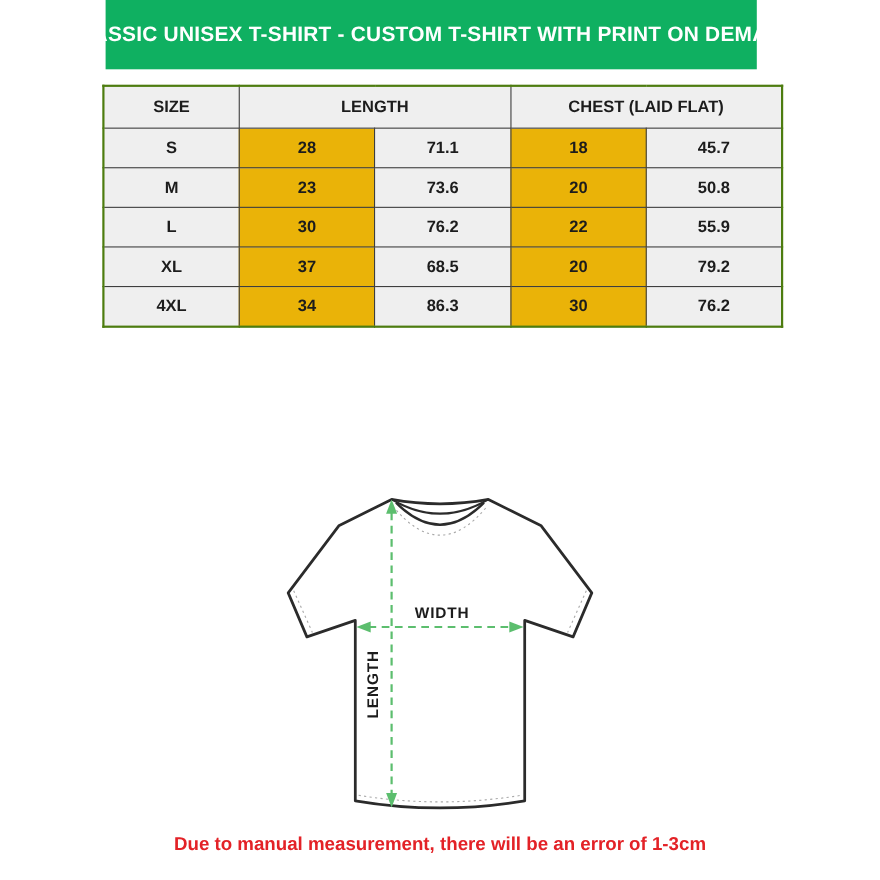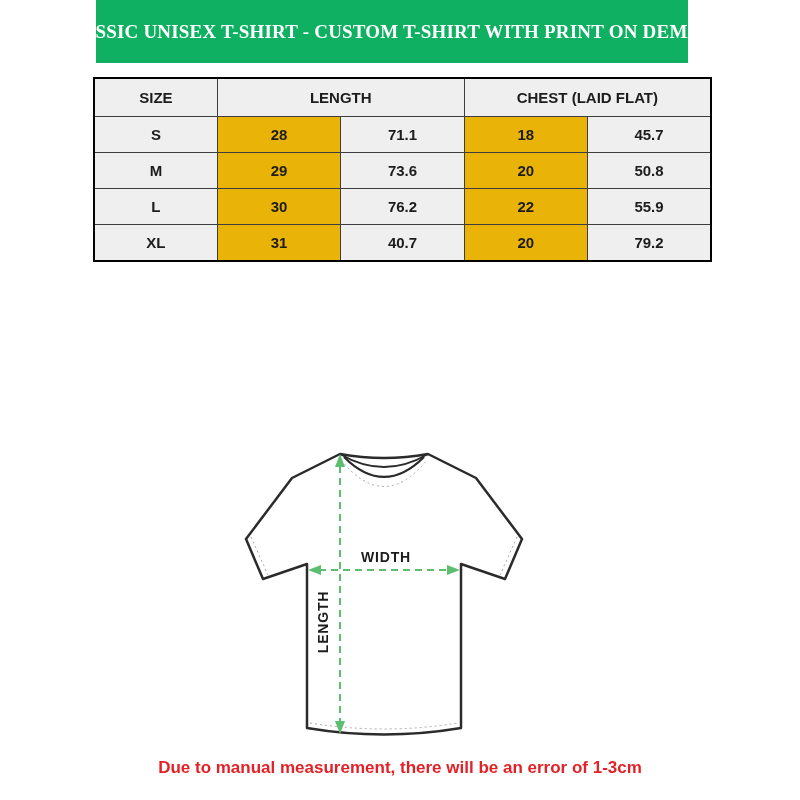--- a/index.html
+++ b/index.html
@@ -2,39 +2,39 @@
 <html><head>
 <meta charset="utf-8">
 <style>
   html,body{margin:0;padding:0;}
   body{
     width:800px;height:800px;position:relative;background:#ffffff;
     font-family:"Liberation Sans", sans-serif;overflow:hidden;
   }
   .banner{
     position:absolute;left:96px;top:0;width:592px;height:63px;
-    background:#0FB061;display:flex;align-items:center;justify-content:center;font-family:Liberation Serif, serif;
+    background:#0FB061;display:flex;align-items:center;justify-content:center;
   }
   .banner-text{
     color:#ffffff;font-weight:700;font-size:19px;letter-spacing:.2px;white-space:nowrap;
   }
   table.size-chart{
     position:absolute;left:93px;top:77px;width:619px;
     border-collapse:collapse;table-layout:fixed;
-    border:2px solid #000000;
+    border:2px solid #4d7c0f;
   }
   table.size-chart th, table.size-chart td{
     border:1px solid #3E3E3E;text-align:center;vertical-align:middle;
     font-weight:700;color:#1C1C1C;padding:0;
   }
   table.size-chart th{height:37px;background:#EFEFEF;font-size:15px;}
   table.size-chart td{height:35px;font-size:15px;}
   td.gray{background:#EFEFEF;}
   td.white{background:#eab308;}
-  .diagram{position:absolute;left:234px;top:440px;width:300px;height:300px;}
+  .diagram{position:absolute;left:250px;top:440px;width:300px;height:300px;}
   .footer-note{
     position:absolute;left:0;top:758px;width:800px;text-align:center;
     color:#E32227;font-weight:700;font-size:17px;
   }
   svg text.dim-label{
     font-family:"Liberation Sans", sans-serif;font-weight:700;font-size:14px;
     fill:#1C1C1C;letter-spacing:.8px;
   }
 </style>
 </head>
@@ -62,38 +62,45 @@
   <tbody>
     <tr>
       <td class="gray">S</td>
       <td class="white">28</td>
       <td class="gray">71.1</td>
       <td class="white">18</td>
       <td class="gray">45.7</td>
     </tr>
     <tr>
       <td class="gray">M</td>
-      <td class="white">29</td>
+      <td class="white">23</td>
       <td class="gray">73.6</td>
       <td class="white">20</td>
       <td class="gray">50.8</td>
     </tr>
     <tr>
       <td class="gray">L</td>
       <td class="white">30</td>
       <td class="gray">76.2</td>
       <td class="white">22</td>
       <td class="gray">55.9</td>
     </tr>
     <tr>
       <td class="gray">XL</td>
-      <td class="white">31</td>
-      <td class="gray">40.7</td>
+      <td class="white">37</td>
+      <td class="gray">68.5</td>
       <td class="white">20</td>
       <td class="gray">79.2</td>
+    </tr>
+    <tr>
+      <td class="gray">4XL</td>
+      <td class="white">34</td>
+      <td class="gray">86.3</td>
+      <td class="white">30</td>
+      <td class="gray">76.2</td>
     </tr>
   </tbody>
 </table>
 
 <div class="diagram">
   <svg viewBox="0 0 300 300" width="300" height="300">
 
     <path d="M106,14 Q150,22 194,14 L242,38 L288,99 L271,139 L227,124 L227,288 Q150,301 73,288 L73,124 L29,139 L12,99 L58,38 Z" fill="#ffffff" stroke="#2B2B2B" stroke-width="2.5" stroke-linejoin="round"></path>
 
     <path d="M106,14 Q150,40 194,14" fill="none" stroke="#2B2B2B" stroke-width="2"></path>

